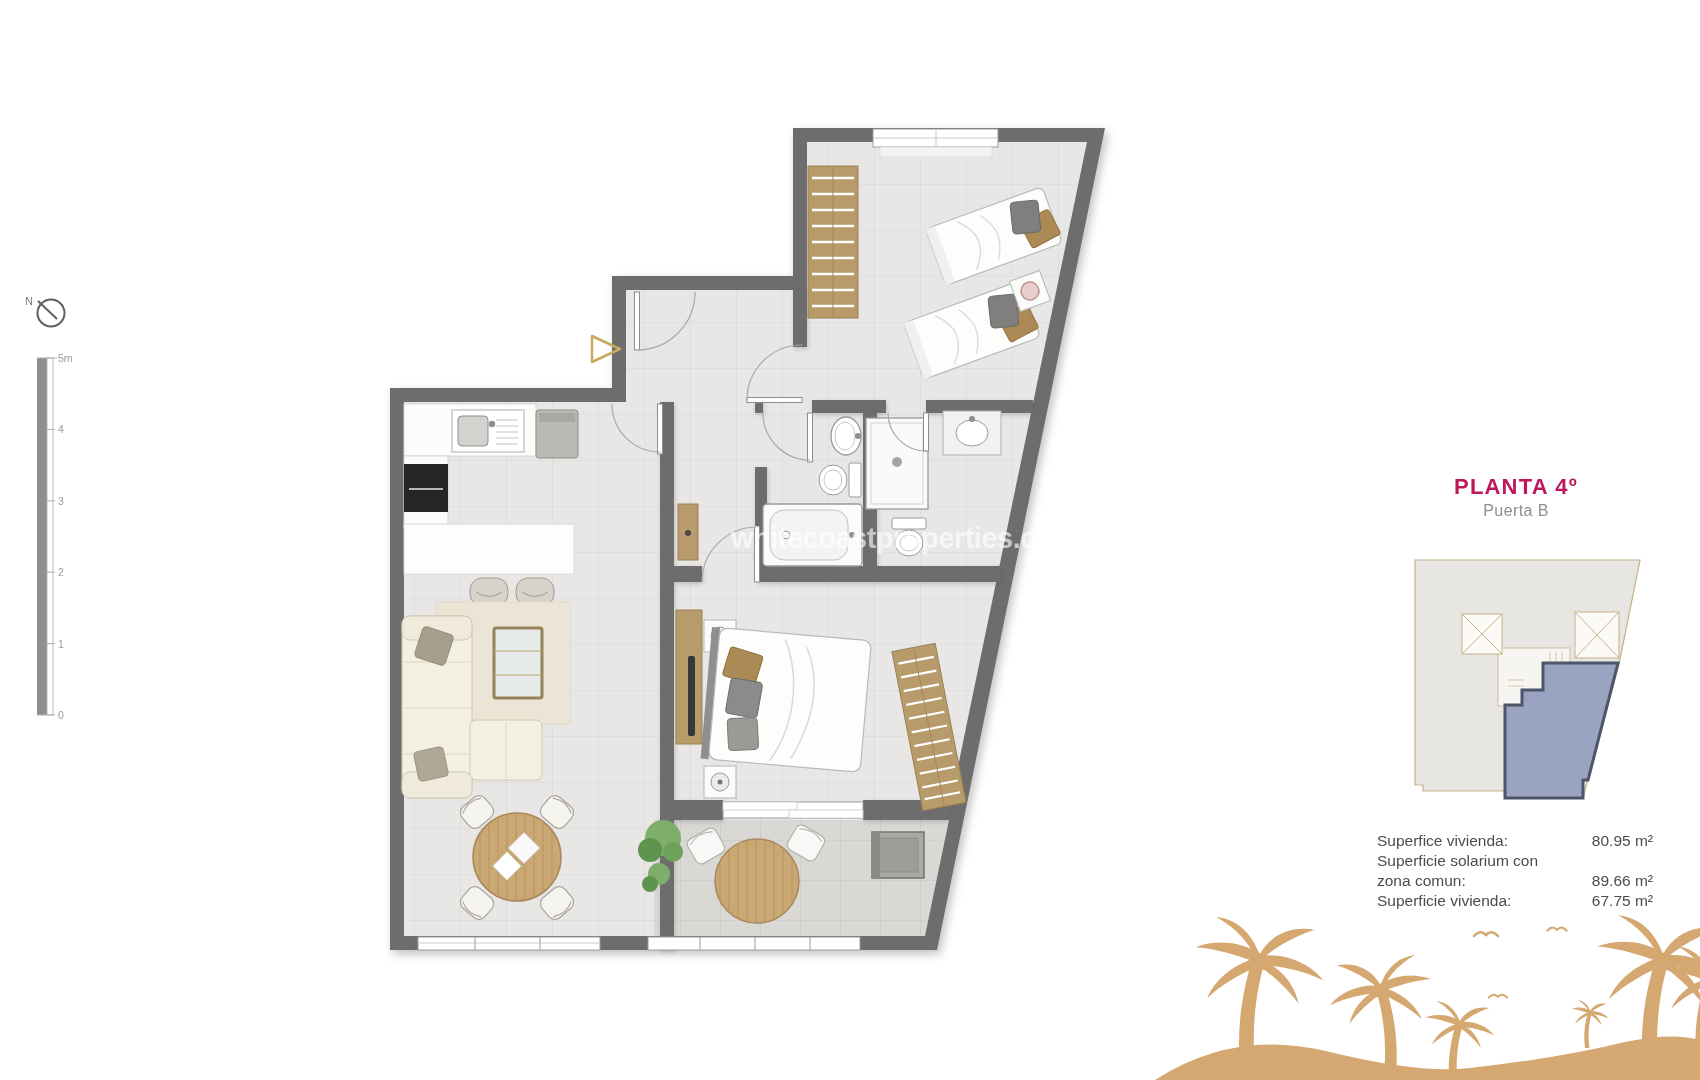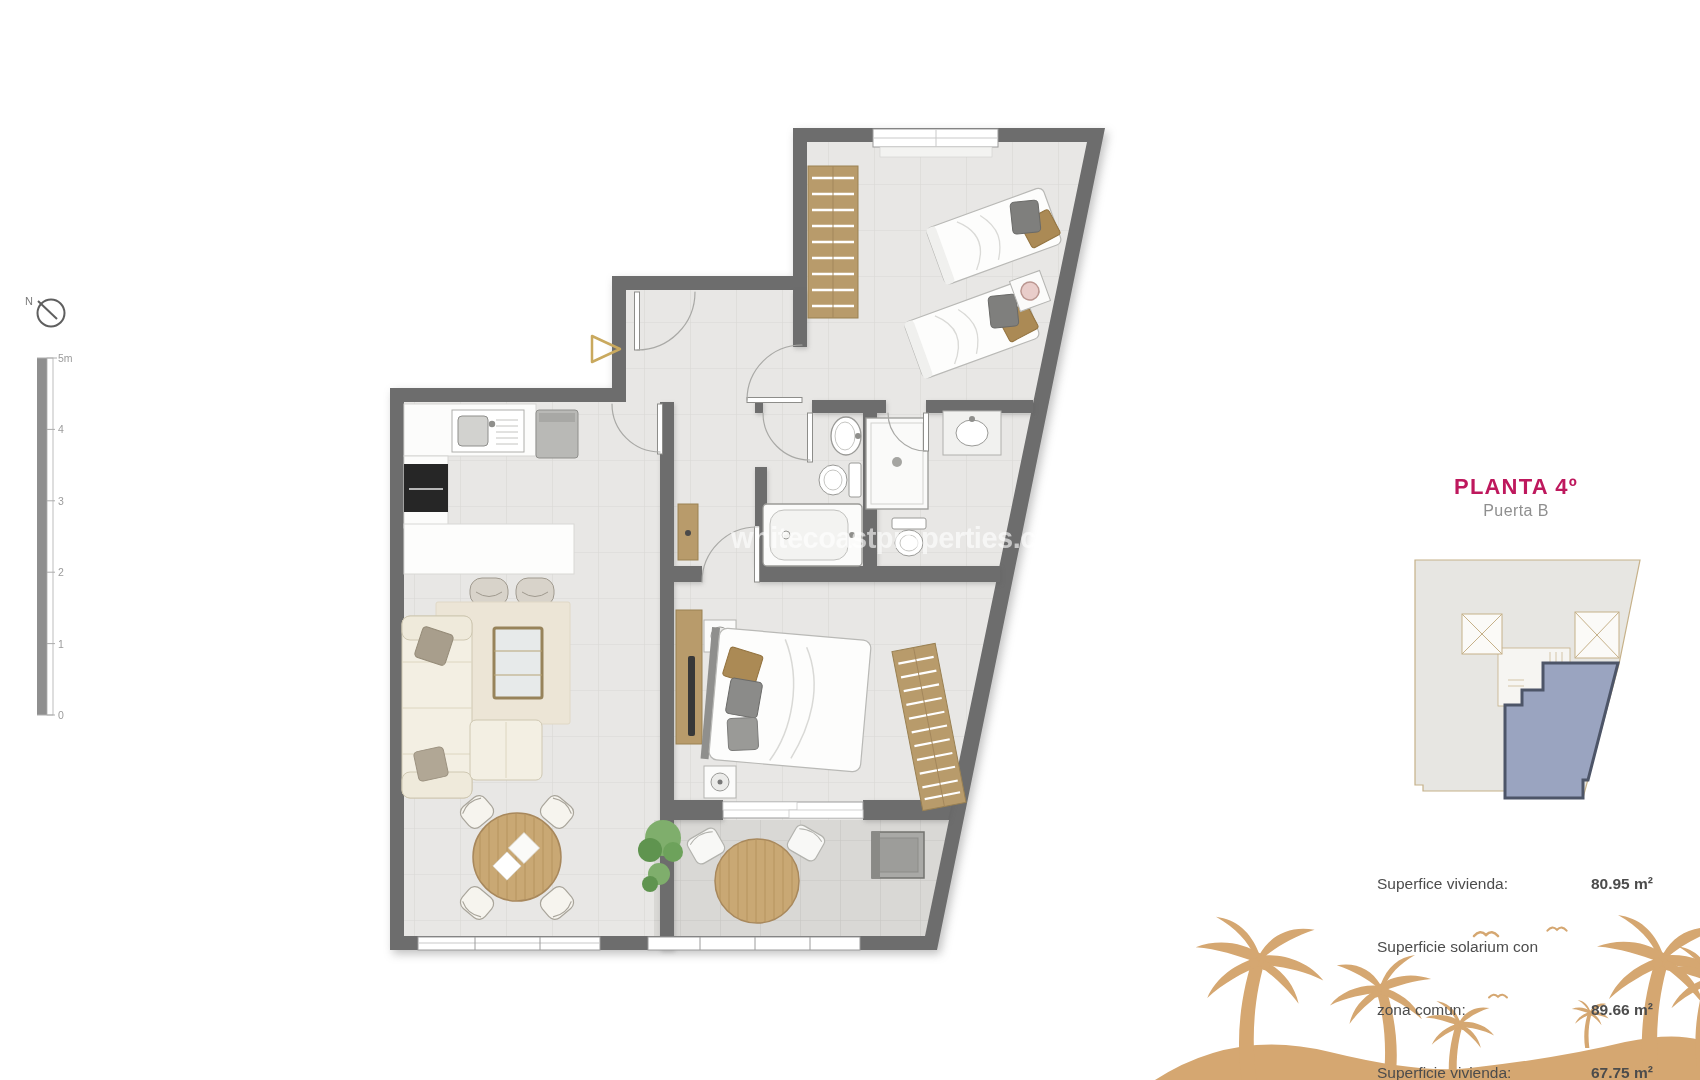--- a/index.html
+++ b/index.html
@@ -5,22 +5,22 @@
   html,body{margin:0;padding:0;background:#ffffff;}
   body{width:1700px;height:1080px;position:relative;overflow:hidden;
        font-family:"Liberation Sans", sans-serif;}
   #plan-svg{position:absolute;left:0;top:0;}
   .walls{filter:drop-shadow(3px 4px 5px rgba(90,90,90,.38));}
   .iwall{filter:drop-shadow(1px 2px 2px rgba(90,90,90,.28));}
   .hdr{position:absolute;left:1385px;width:262px;text-align:center;}
   .hdr-title{top:474px;font-size:22px;font-weight:bold;color:#be185d;letter-spacing:1.2px;}
   .hdr-sub{top:502px;font-size:16px;color:#8f8f8f;letter-spacing:.4px;}
   .areas{position:absolute;left:1377px;top:831px;width:276px;font-size:15.5px;color:#4c4c4c;}
-  .area-row{display:flex;line-height:20px;margin-top:43px;}
-  .area-val{margin-left:auto;white-space:nowrap;font-weight:bold;}
+  .area-row{display:flex;line-height:20px;}
+  .area-val{margin-left:auto;white-space:nowrap;}
   .watermark{position:absolute;left:695px;top:522px;width:310px;text-align:center;
      font-size:29px;font-weight:bold;color:rgba(255,255,255,.62);letter-spacing:-.5px;
      z-index:3;pointer-events:none;margin-left:36px;}
 </style>
 </head>
 <body>
 
 <svg id="plan-svg" width="1700" height="1080" viewBox="0 0 1700 1080">
   <defs>
     <pattern id="tiles" width="46" height="46" patternUnits="userSpaceOnUse">

